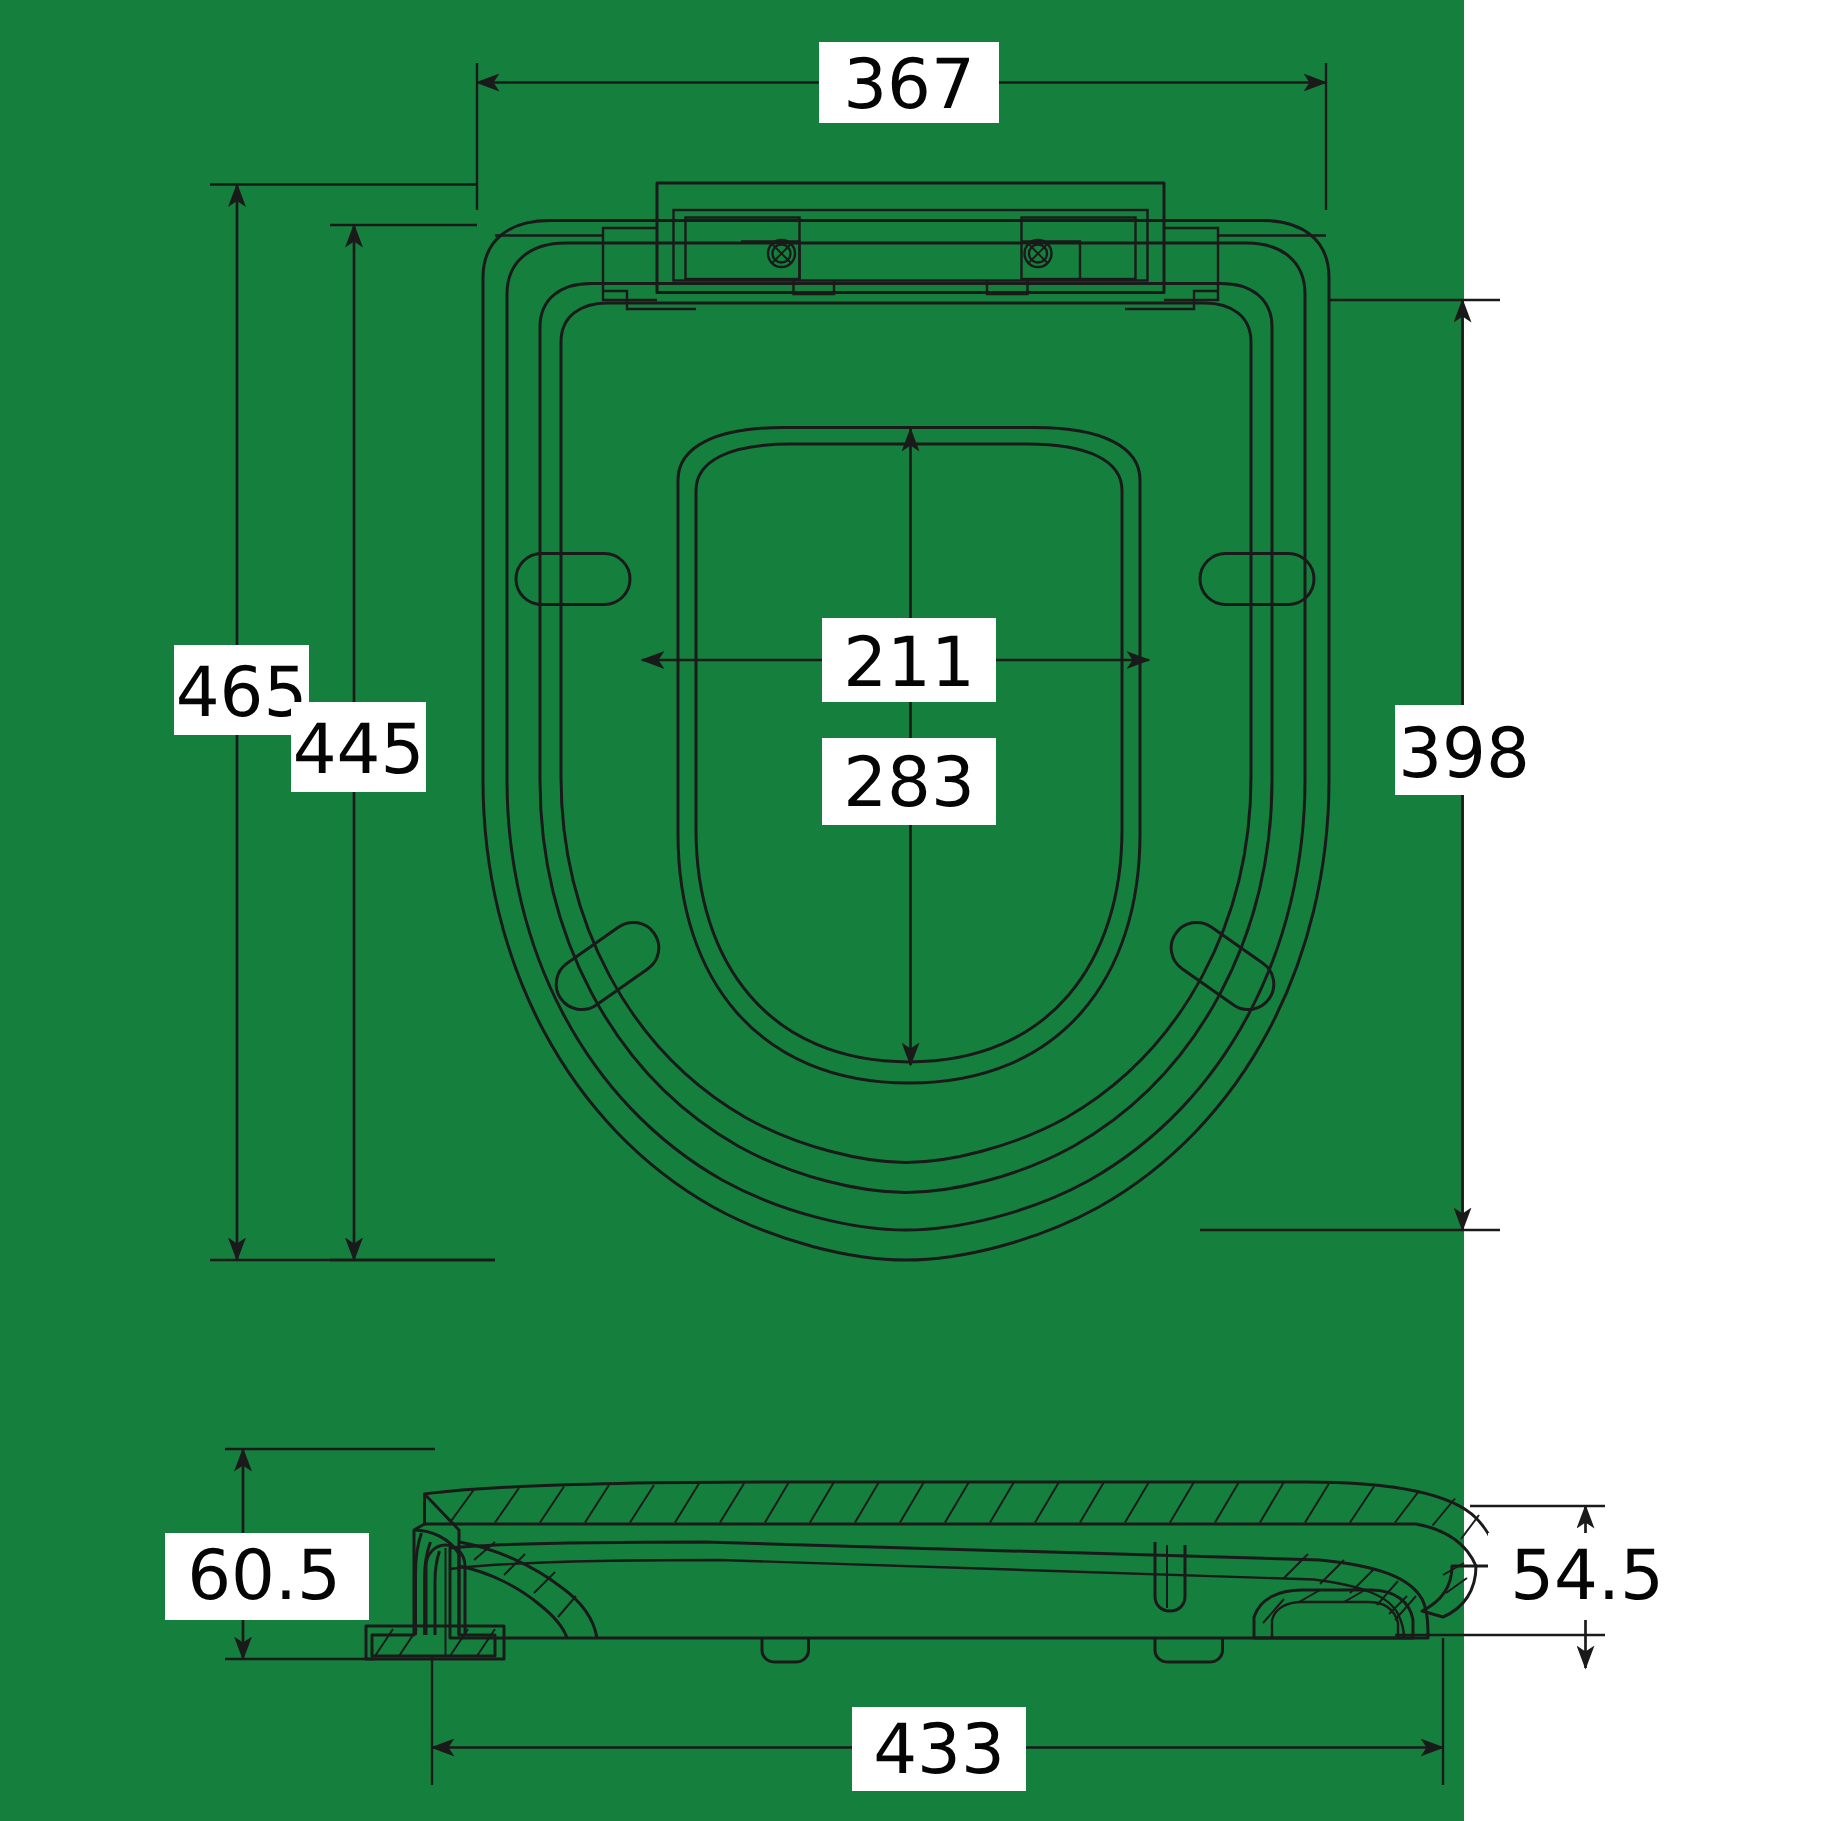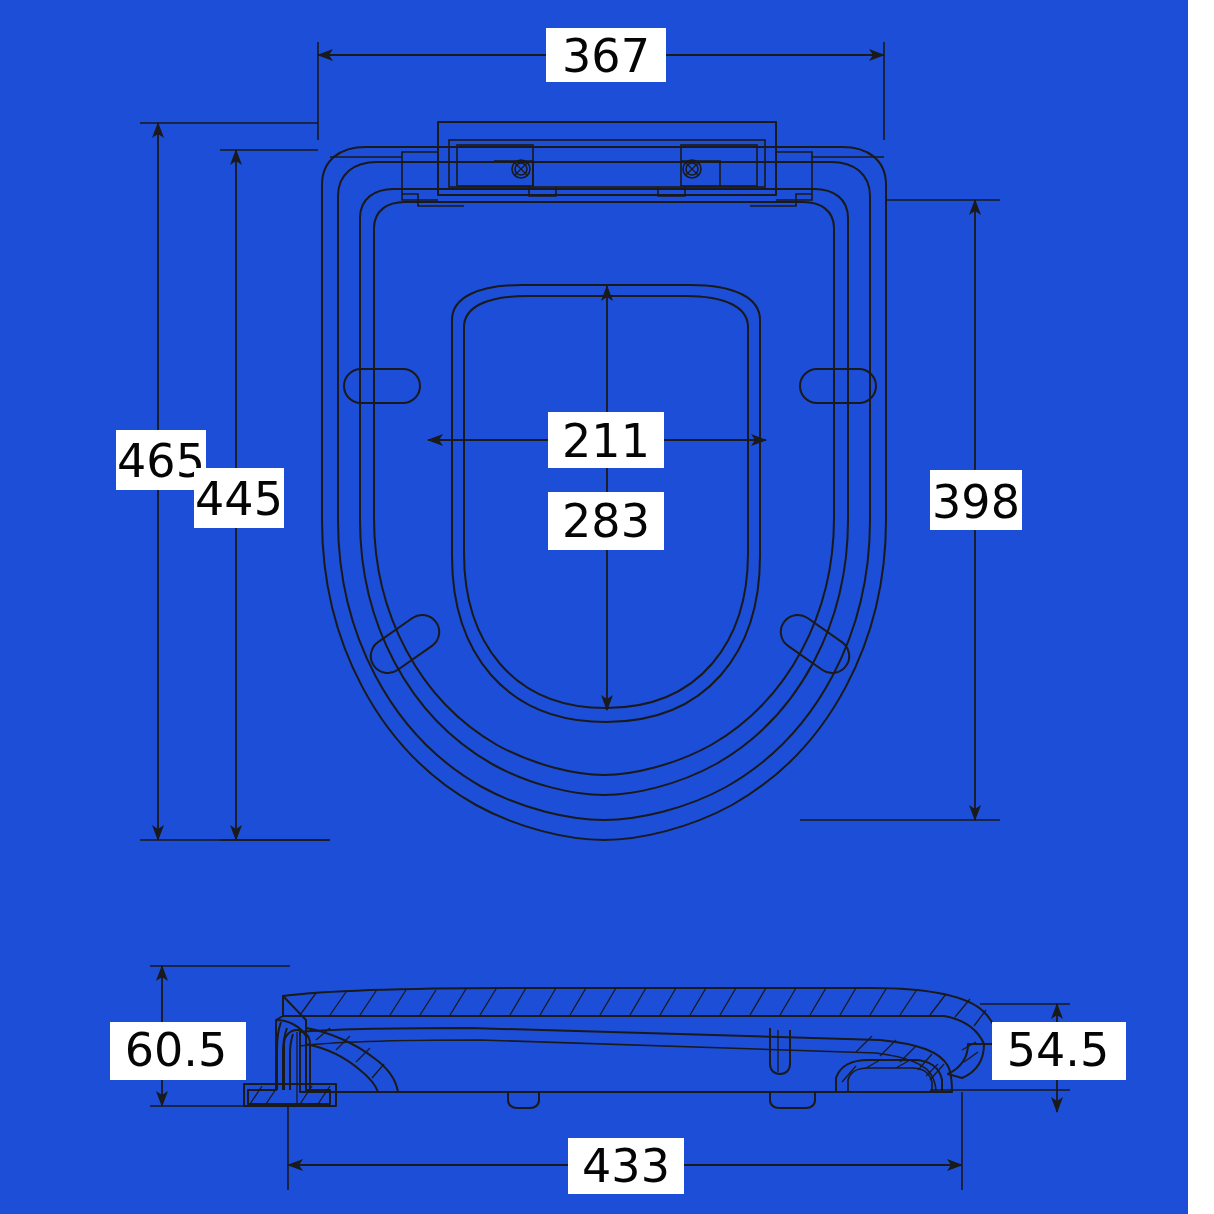--- a/index.html
+++ b/index.html
@@ -1,17 +1,17 @@
 <!DOCTYPE html>
 <html><head>
 <meta charset="utf-8">
 <style>
   html,body{margin:0;padding:0;background:#ffffff;}
   body{width:1214px;height:1214px;font-family:"DejaVu Sans",sans-serif;overflow:hidden;}
-  #sheet{position:relative;width:1188px;height:1214px;background:#1d4ed8;}
+  #sheet{position:relative;width:976px;height:1214px;background:#15803d;}
   svg{display:block;}
   .ln{stroke:#1a1a1a;fill:none;stroke-width:2;stroke-linecap:butt;stroke-linejoin:round;}
   .thin{stroke:#1a1a1a;fill:none;stroke-width:1.6;}
   .hair{stroke:#1a1a1a;fill:none;stroke-width:1.3;}
   .dimline{stroke:#1a1a1a;fill:none;stroke-width:1.8;}
   .extline{stroke:#1a1a1a;fill:none;stroke-width:1.6;}
   .arrowhead{fill:#1a1a1a;stroke:none;}
   .dimtext{fill:#050505;font-family:"DejaVu Sans",sans-serif;font-size:46px;font-weight:400;letter-spacing:0px;}
   .white-mask{fill:#ffffff;stroke:none;}
 </style>

